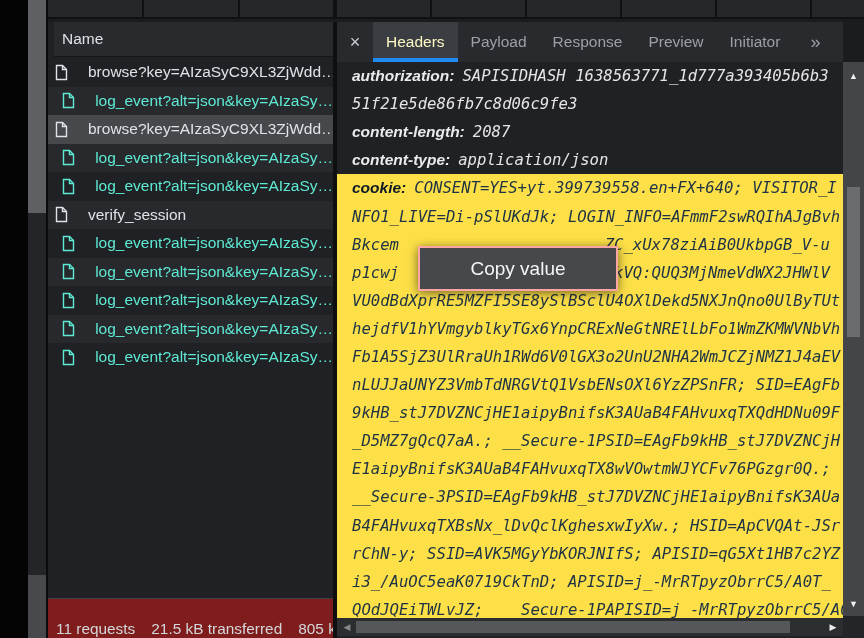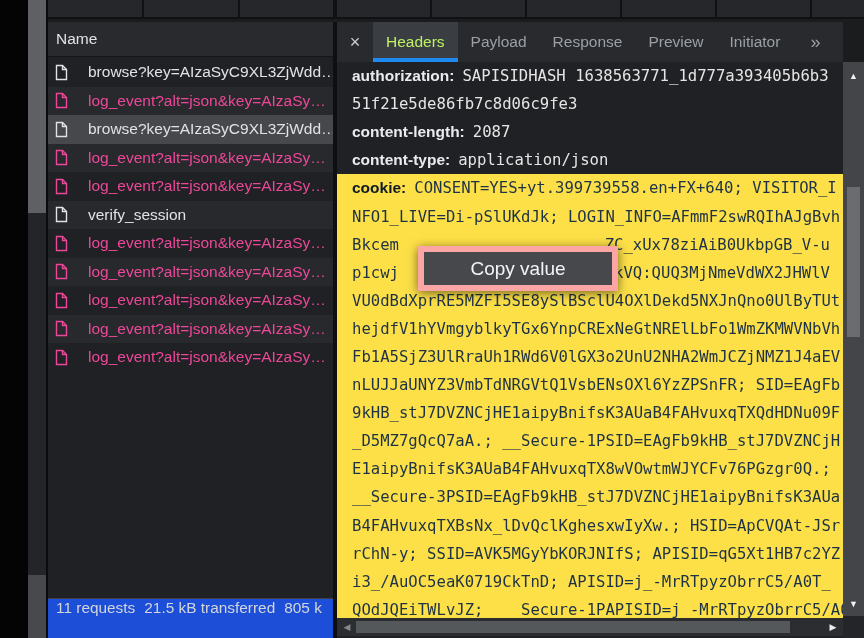--- a/index.html
+++ b/index.html
@@ -12,58 +12,58 @@
   .behind-scroll { position:absolute; left:28px; top:0; width:18px; height:638px; background:#232528; }
   .behind-scroll .thumb-top { position:absolute; left:0; top:0; width:18px; height:213px; background:#5e6063; }
   .behind-scroll .thumb-bottom { position:absolute; left:0; top:575px; width:18px; height:63px; background:#48494c; }
   .window-edge { position:absolute; left:46px; top:0; width:2px; height:638px; background:#0a0b0c; }
 
   
   #top-strip { position:absolute; left:48px; top:0; width:816px; height:19px; background:#101113; }
   #top-strip .cell { position:absolute; top:0; height:17px; background:#26272a; }
 
   
-  #left-panel { position:absolute; left:48px; top:22px; width:285px; height:616px; background:#202124; overflow:hidden; }
+  #left-panel { position:absolute; left:48px; top:22px; width:285px; height:616px; background:#202124; overflow:hidden;padding-left:6px; }
   #name-header { height:35px; line-height:34px; background:#292a2d; border-bottom:1px solid #151619;
                  color:#dfe2e6; font-size:15.5px; padding-left:8px; }
   #request-list { position:absolute; left:0; top:36px; width:285px; }
   .row { display:flex; align-items:center; height:28.5px; padding-left:7px; gap:20px;
          font-size:15.5px; color:#dfe2e6; white-space:nowrap; overflow:hidden; }
   .row.stripe { background:#28292c; }
   .row.selected { background:#46484b; }
-  .row.error { color:#ec4899; }
+  .row.error { color:#5eead4;justify-content:flex-end; }
   .row svg { flex:0 0 auto; }
-  #status-bar { position:absolute; left:0; top:576px; width:285px; height:40px; background:#1d4ed8;
-                border-top:1px solid #3e4044; display:flex; align-items:flex-start; gap:9px;
+  #status-bar { position:absolute; left:0; top:576px; width:285px; height:40px; background:#7f1d1d;
+                border-top:1px solid #3e4044; display:flex; align-items:flex-end; gap:16px;
                 padding-left:8px; color:#d3d6da; font-size:15.4px; white-space:nowrap; overflow:hidden; }
 
   .panel-gap { position:absolute; left:333px; top:22px; width:4px; height:616px; background:#0e0f10; }
 
   
   #right-panel { position:absolute; left:337px; top:22px; width:506px; height:616px; background:#202124; overflow:hidden; }
   #tab-bar { position:absolute; left:0; top:0; width:506px; height:40px; background:#282a2d;
              display:flex; align-items:stretch; }
   #close-btn { width:36px; display:flex; align-items:center; justify-content:center;
                color:#ccd0d4; font-size:18px; cursor:default; }
   .tab { padding:0 13px; display:flex; align-items:center; font-size:15.5px; color:#9aa0a6; }
-  .tab.active { background:#3a3d42; color:#bef264; box-shadow:inset 0 -4px 0 #1f8af0; }
+  .tab.active { background:#3a3d42; color:#fef9c3; box-shadow:inset 0 -4px 0 #1f8af0; }
   .tab.overflow { font-size:18px; margin-left:4px; }
 
   #headers-content { position:absolute; left:0; top:40px; width:506px; height:556px; overflow:hidden; }
-  .hline { display:flex; align-items:center; height:28.1px; width:506px; padding-left:15px; }
+  .hline { display:flex; align-items:center; height:28.1px; width:506px; padding-left:15px;font-style:italic; }
   .hline.sel { background:#fde047; }
   .hkey { font-weight:bold; font-size:15.5px; color:#e9ebee; margin-right:8px; white-space:pre; }
   .hval { font-family:"DejaVu Sans Mono", monospace; font-size:15.6px; color:#e5e5e5; white-space:pre; }
   .hline.sel .hkey { color:#0e1b26; }
   .hline.sel .hval { color:#1e3245; }
   .hval.right { margin-left:auto; margin-right:13px; }
 
   
   #context-menu { position:absolute; left:81px; top:224px; width:200px; height:45px;
-                  background:#46484c; border:6px solid #fca5a5; box-shadow:0 2px 10px rgba(0,0,0,.55);
+                  background:#46484c; border:2px solid #fca5a5; box-shadow:0 2px 10px rgba(0,0,0,.55);
                   display:flex; align-items:center; justify-content:center;
                   color:#f3f5f7; font-size:19px; z-index:5; }
 
   
   #h-scroll { position:absolute; left:0; top:596px; width:506px; height:18px; background:#2c2d30; }
   #h-scroll .arrow { position:absolute; top:0; height:18px; width:16px; display:flex;
                      align-items:center; justify-content:center; font-size:9px; }
   #h-left { left:2px; color:#85888b; }
   #h-right { right:2px; color:#e9ebed; }
   #h-thumb { position:absolute; left:19px; top:3px; width:434px; height:12px; background:#55585b; }

